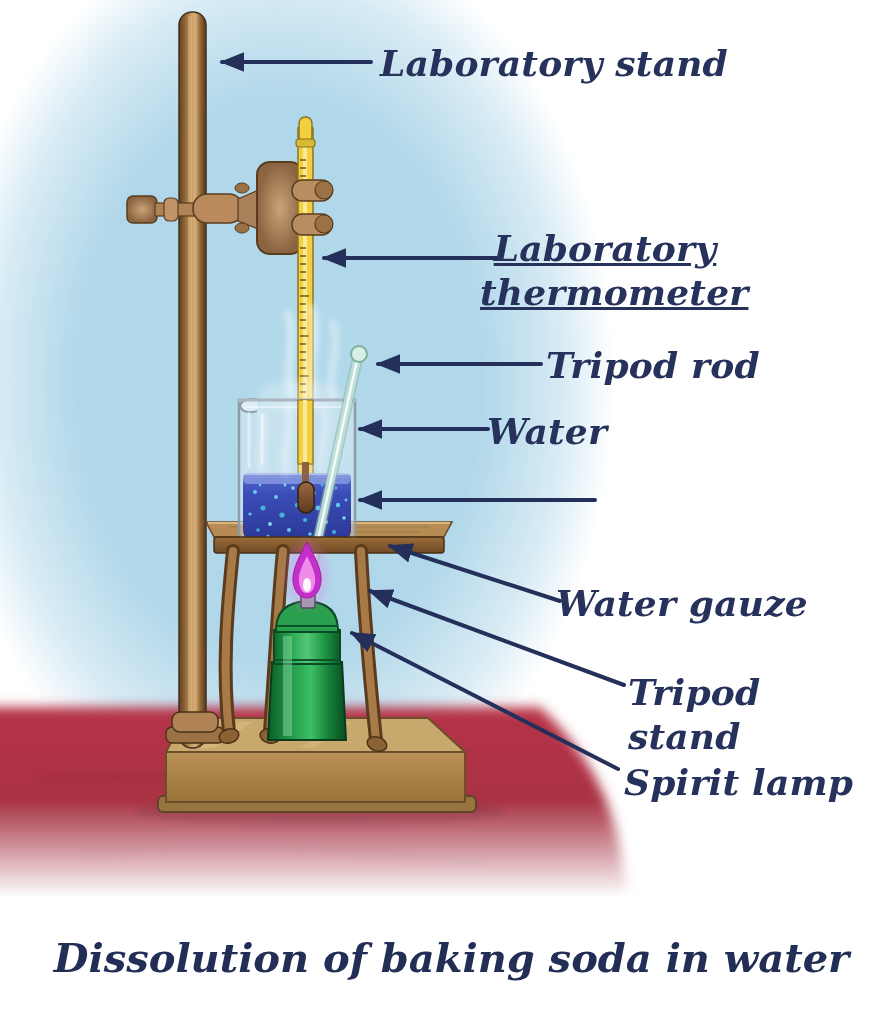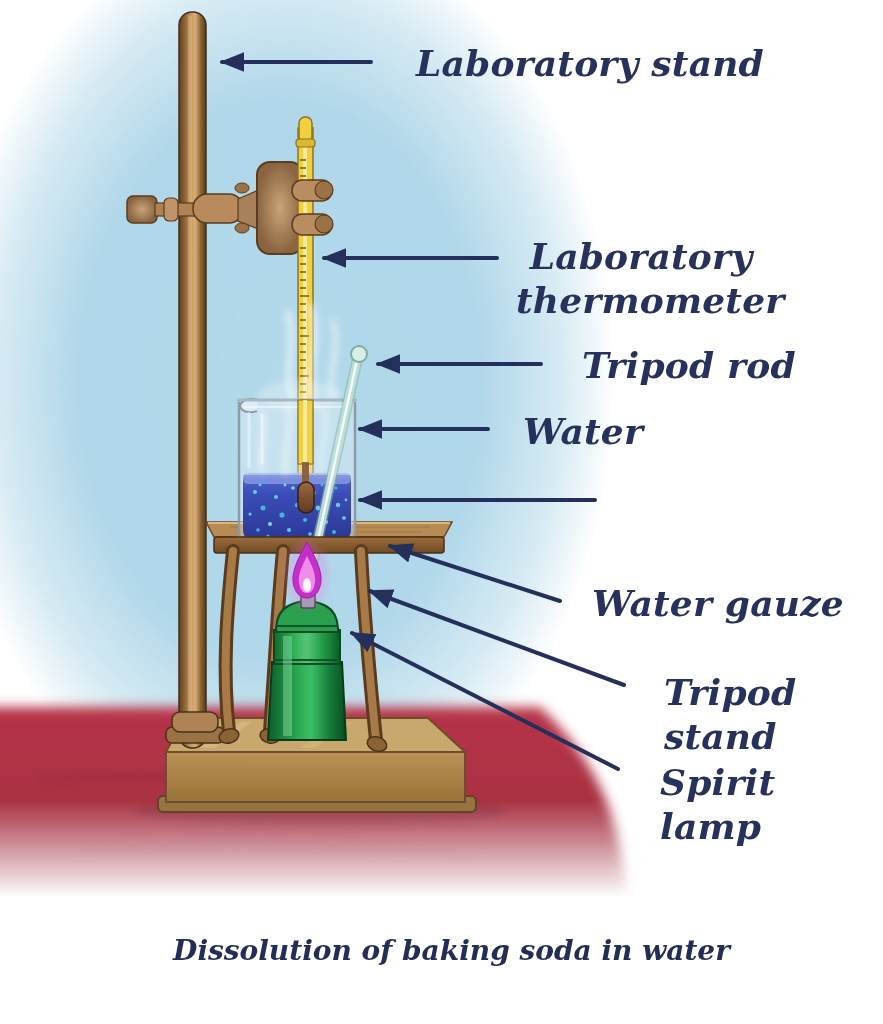--- a/index.html
+++ b/index.html
@@ -4,26 +4,26 @@
 <style>
   html,body{margin:0;padding:0;background:#ffffff;}
   .scene{
     position:relative; width:883px; height:1024px; overflow:hidden;
     background:#ffffff;
     font-family:"DejaVu Serif","Liberation Serif",serif;
   }
   .scene svg{position:absolute;left:0;top:0;}
   .lbl{
     position:absolute; color:#26325c; font-style:italic; font-weight:600;
-    font-size:36px; line-height:1.22; white-space:pre-line; letter-spacing:0.2px;margin-left:36px;
+    font-size:36px; line-height:1.22; white-space:pre-line; letter-spacing:0.2px;
   }
   .lbl.center{text-align:center;}
   .caption{
     position:absolute; left:20px; right:0; top:934px; text-align:center;
-    font-size:28px; font-style:italic; font-weight:700; color:#222e55;
+    font-size:40px; font-style:italic; font-weight:700; color:#222e55;
   }
 </style>
 </head>
 <body>
 
 <div class="scene">
 <svg width="883" height="1024" viewBox="0 0 883 1024">
   <defs>
     <radialGradient id="bgGlow">
       <stop offset="0" stop-color="#b2d9ea"></stop>
@@ -267,21 +267,21 @@
     <line x1="541" y1="364" x2="378" y2="364" marker-end="url(#ah)"></line>
     <line x1="488" y1="429" x2="360" y2="429" marker-end="url(#ah)"></line>
     <line x1="595" y1="500" x2="360" y2="500" marker-end="url(#ah)"></line>
     <line x1="560" y1="601" x2="390" y2="546" marker-end="url(#ah)"></line>
     <line x1="624" y1="685" x2="370" y2="591" marker-end="url(#ah)"></line>
     <line x1="618" y1="769" x2="352" y2="633" marker-end="url(#ah)"></line>
   </g>
 </svg>
 
   <div class="lbl" style="left:380px; top:42px;">Laboratory stand</div>
-  <div class="lbl center" style="left:480px; top:235px; width:250px;">Laboratory
+  <div class="lbl center" style="left:480px; top:227px; width:250px;text-decoration:underline;">Laboratory
 thermometer</div>
   <div class="lbl" style="left:546px; top:344px;">Tripod rod</div>
   <div class="lbl" style="left:487px; top:410px;">Water</div>
   <div class="lbl" style="left:556px; top:582px;">Water gauze</div>
   <div class="lbl" style="left:624px; top:761px;">Spirit lamp</div>
   <div class="lbl" style="left:628px; top:671px;">Tripod stand</div>
   <div class="caption">Dissolution of baking soda in water</div>
 </div>
 
 </body></html>

